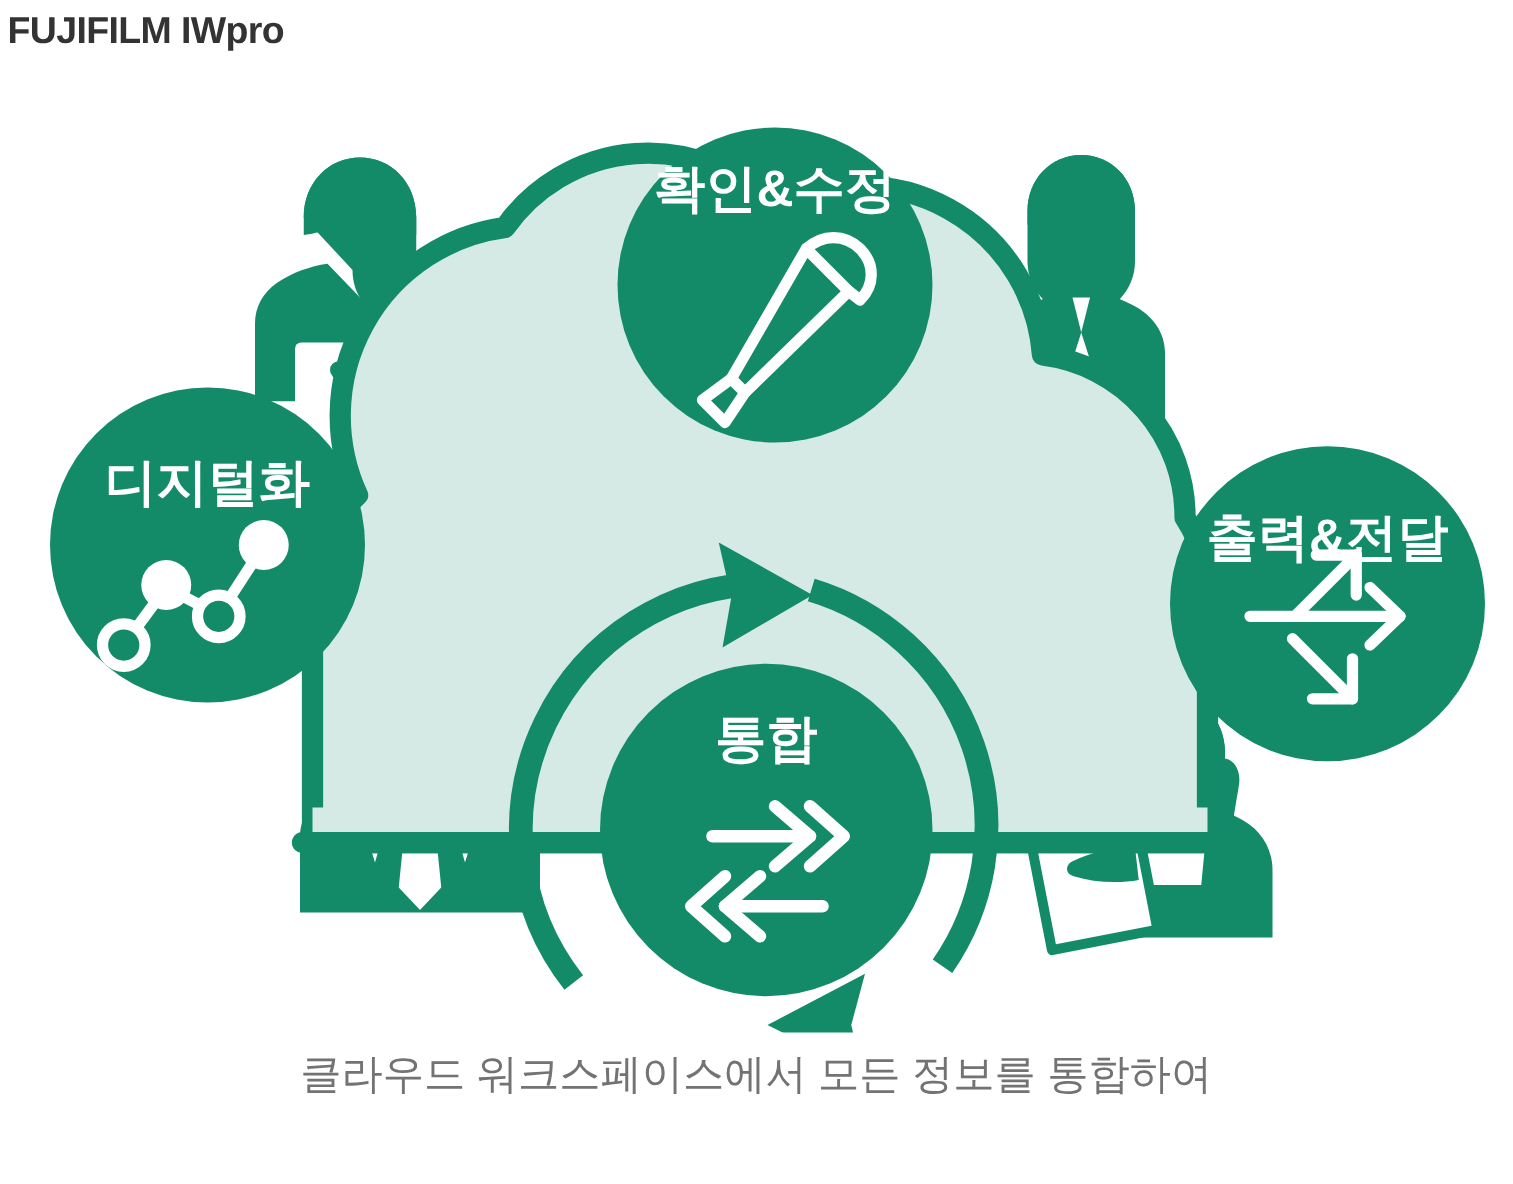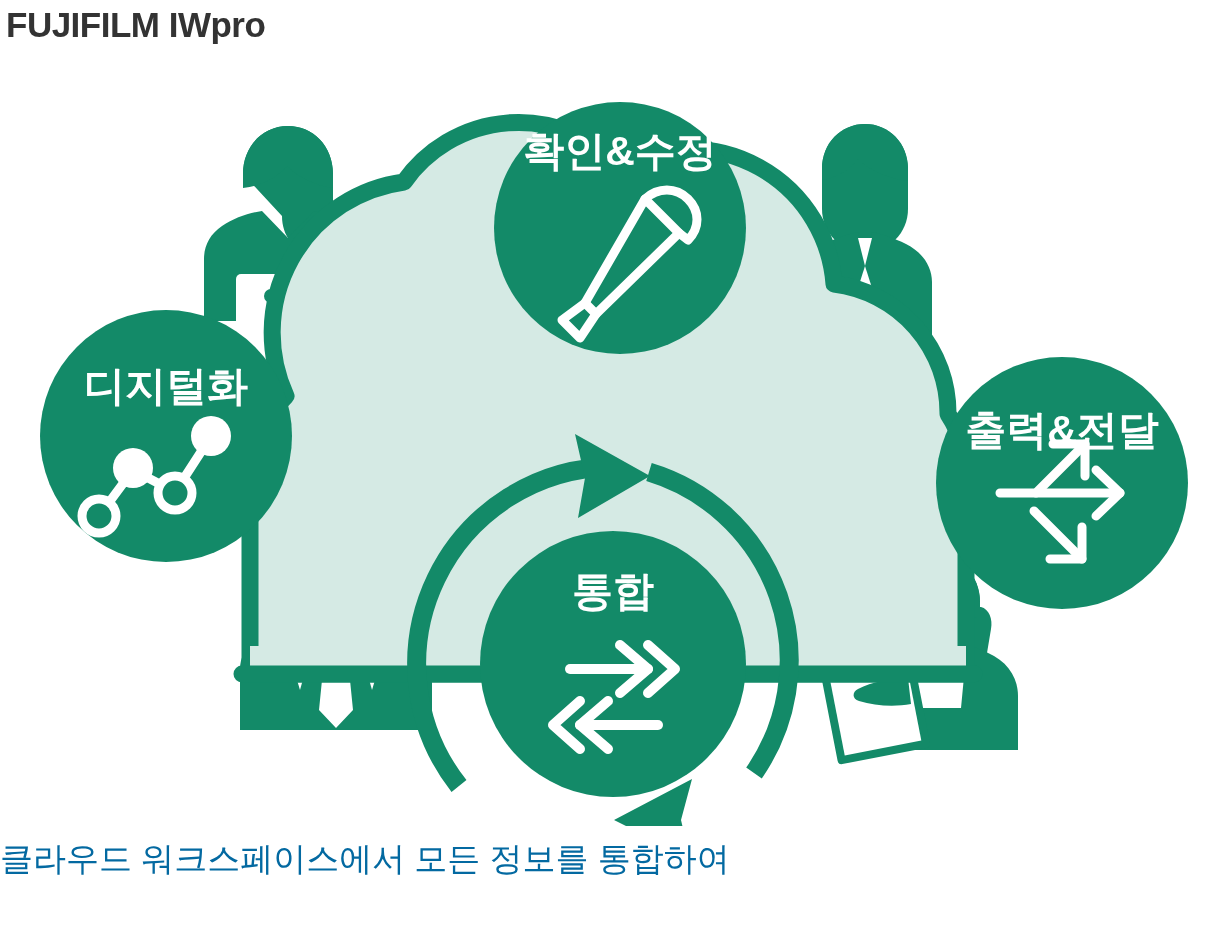--- a/index.html
+++ b/index.html
@@ -11,21 +11,21 @@
     width: 1210px;
     height: 947px;
     font-family: "Liberation Sans", "DejaVu Sans", sans-serif;
     position: relative;
     overflow: hidden;
   }
   #page-title {
     position: absolute;
     left: 6px;
     top: 0px;
-    font-size: 35px;
+    font-size: 30px;
     font-weight: 700;
     letter-spacing: -0.5px;
     color: #333333;
     line-height: 50px;
     white-space: nowrap;
   }
   #diagram-wrap {
     position: absolute;
     left: 0;
     top: 46px;
@@ -35,22 +35,22 @@
   #diagram-svg {
     display: block;
     width: 1210px;
     height: 780px;
   }
   #caption {
     position: absolute;
     left: 0;
     top: 836px;
     width: 1210px;
-    text-align: left;
-    color: #0369a1;
+    text-align: center;
+    color: #737373;
     font-size: 33px;
     line-height: 46px;
     font-weight: 400;
   }
   .caption-line { display: block; }
   .node-label {
     font-weight: 700;
     fill: #ffffff;
     text-anchor: middle;
     dominant-baseline: middle;

